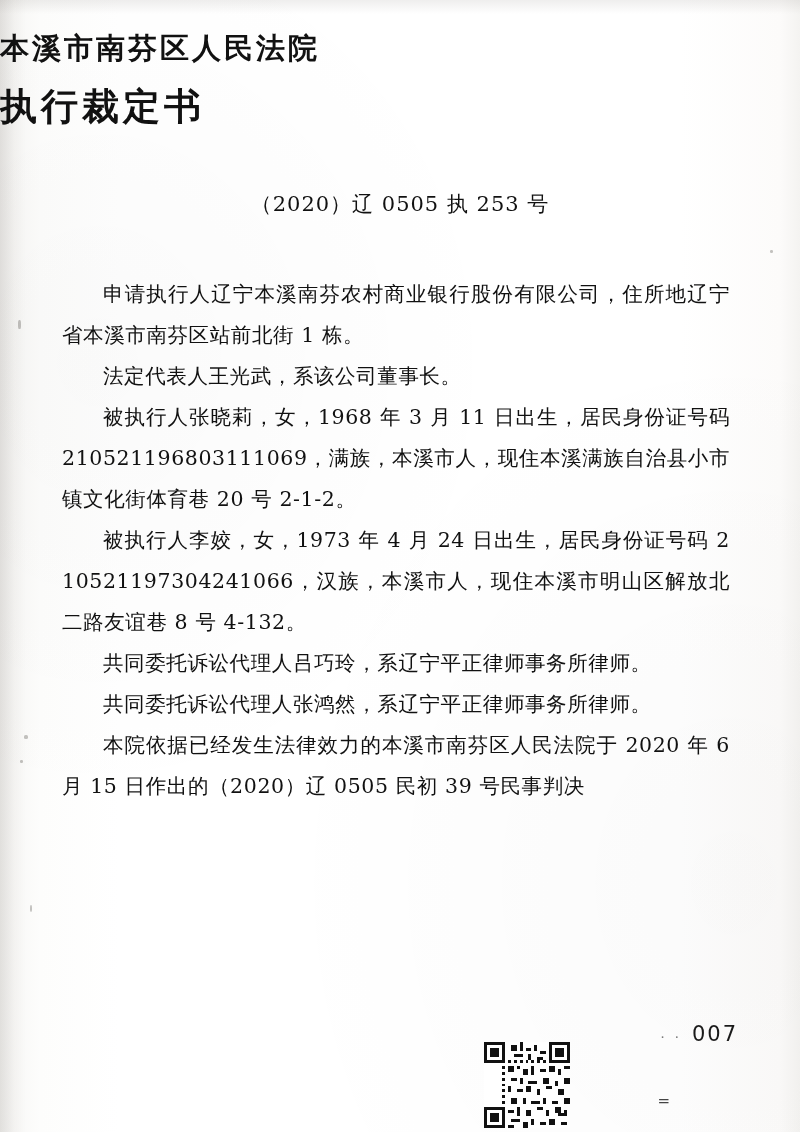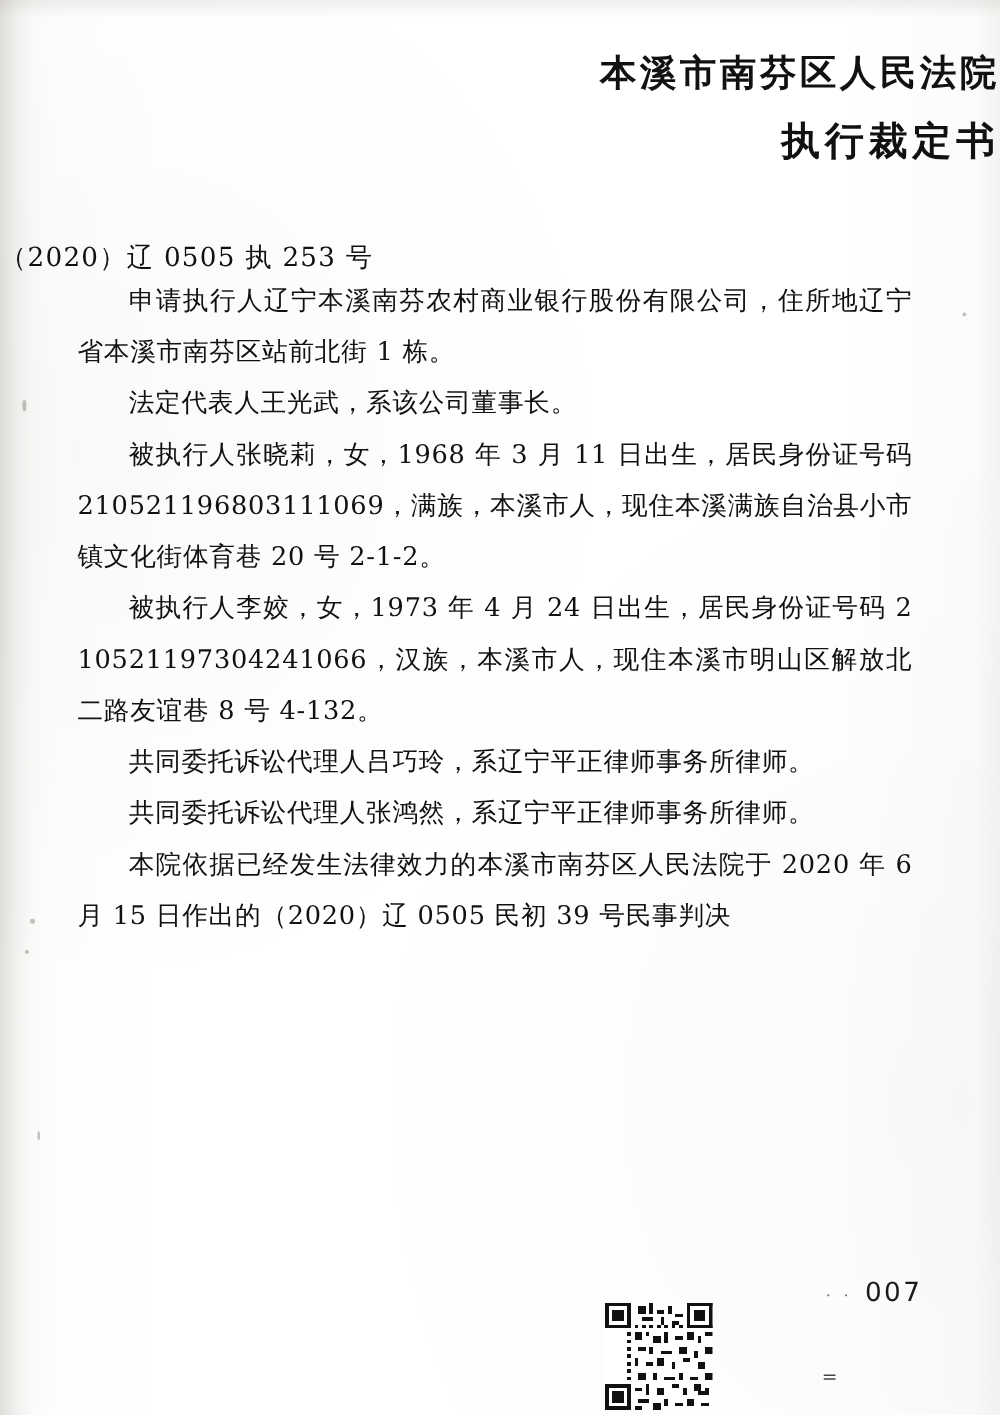--- a/index.html
+++ b/index.html
@@ -44,46 +44,47 @@
     border-radius: 40%;
     pointer-events: none;
   }
 
   .content {
     position: absolute;
     left: 0; right: 0; top: 0;
   }
 
   .title-block {
-    text-align: right;
-    padding-top: 40px;
+    text-align: left;
+    padding-top: 30px;
   }
   .court-name {
     font-size: 29px;
     font-weight: bold;
     letter-spacing: 3px;
     line-height: 1.25;
     font-family: "DejaVu Serif", "Liberation Serif", serif;
   }
   .doc-type {
-    font-size: 31px;
+    font-size: 37px;
     font-weight: bold;
     letter-spacing: 4px;
     margin-top: 16px;
     font-family: "DejaVu Serif", "Liberation Serif", serif;
   }
   .case-number {
-    text-align: left;
+    text-align: center;
     font-size: 21px;
     letter-spacing: 1px;
     margin-top: 58px;
     font-family: "DejaVu Serif", "Liberation Serif", serif;
   }
 
   .body-text {
+    margin-top: 56px;
     padding: 0 70px 0 62px;
   }
   .para {
     font-size: 20.5px;
     line-height: 41px;
     text-align: justify;
     text-justify: inter-character;
     text-indent: 2em;
     letter-spacing: 0.6px;
     margin: 0;

